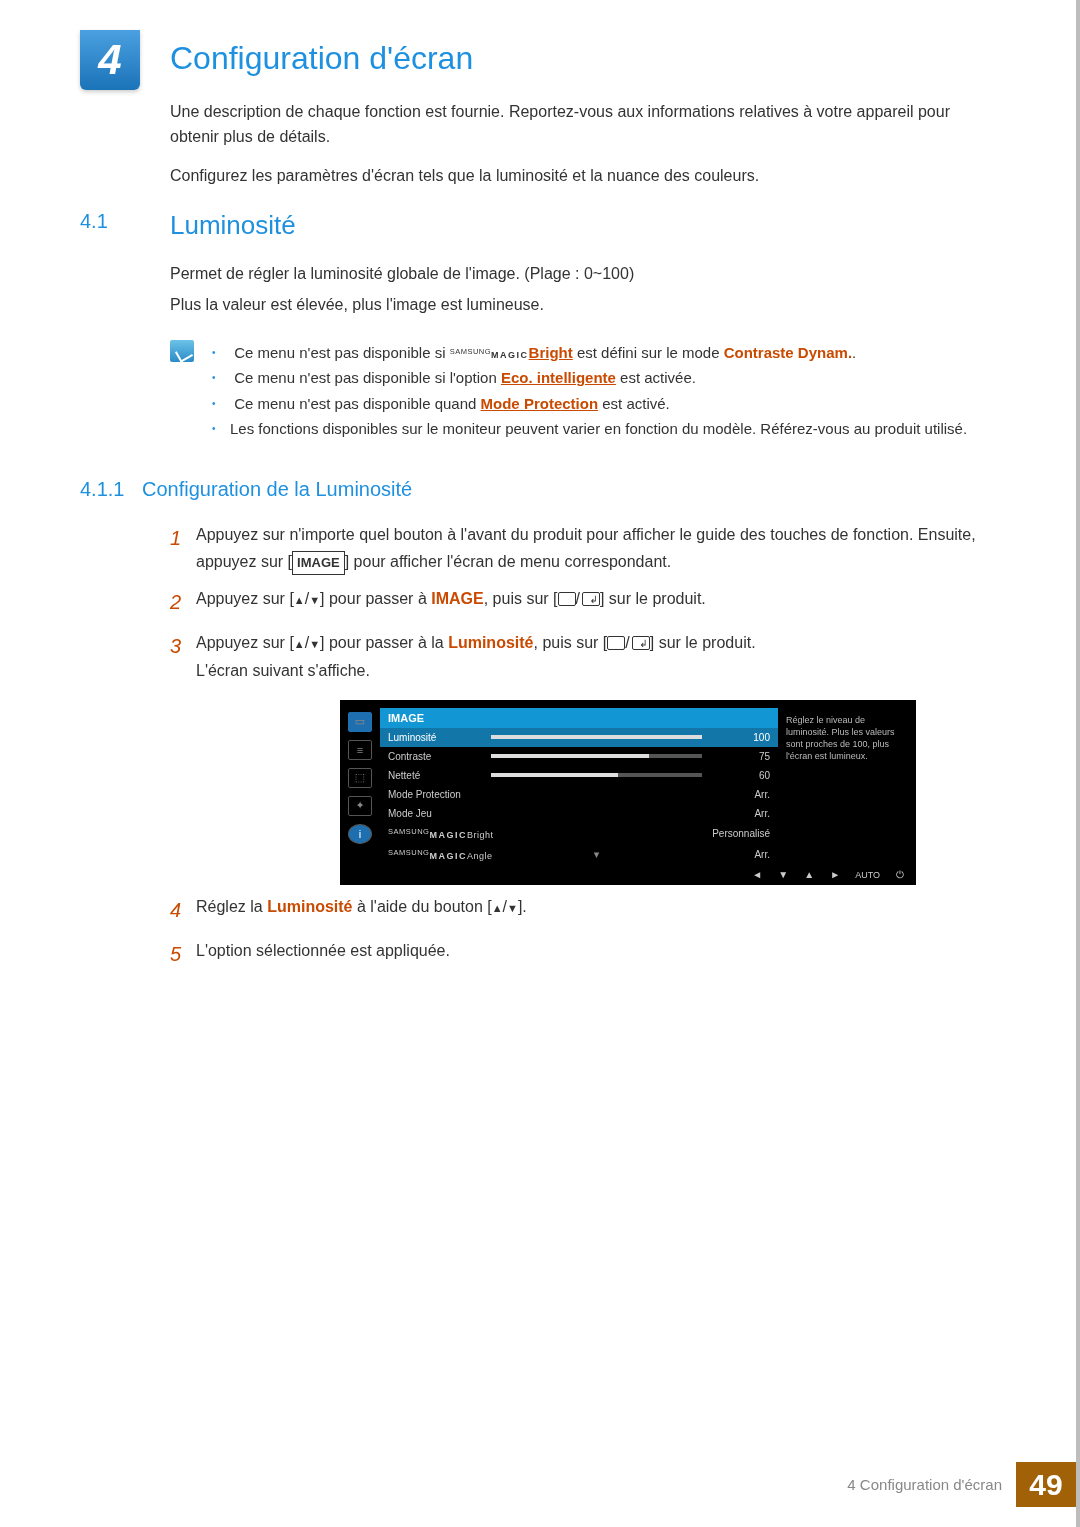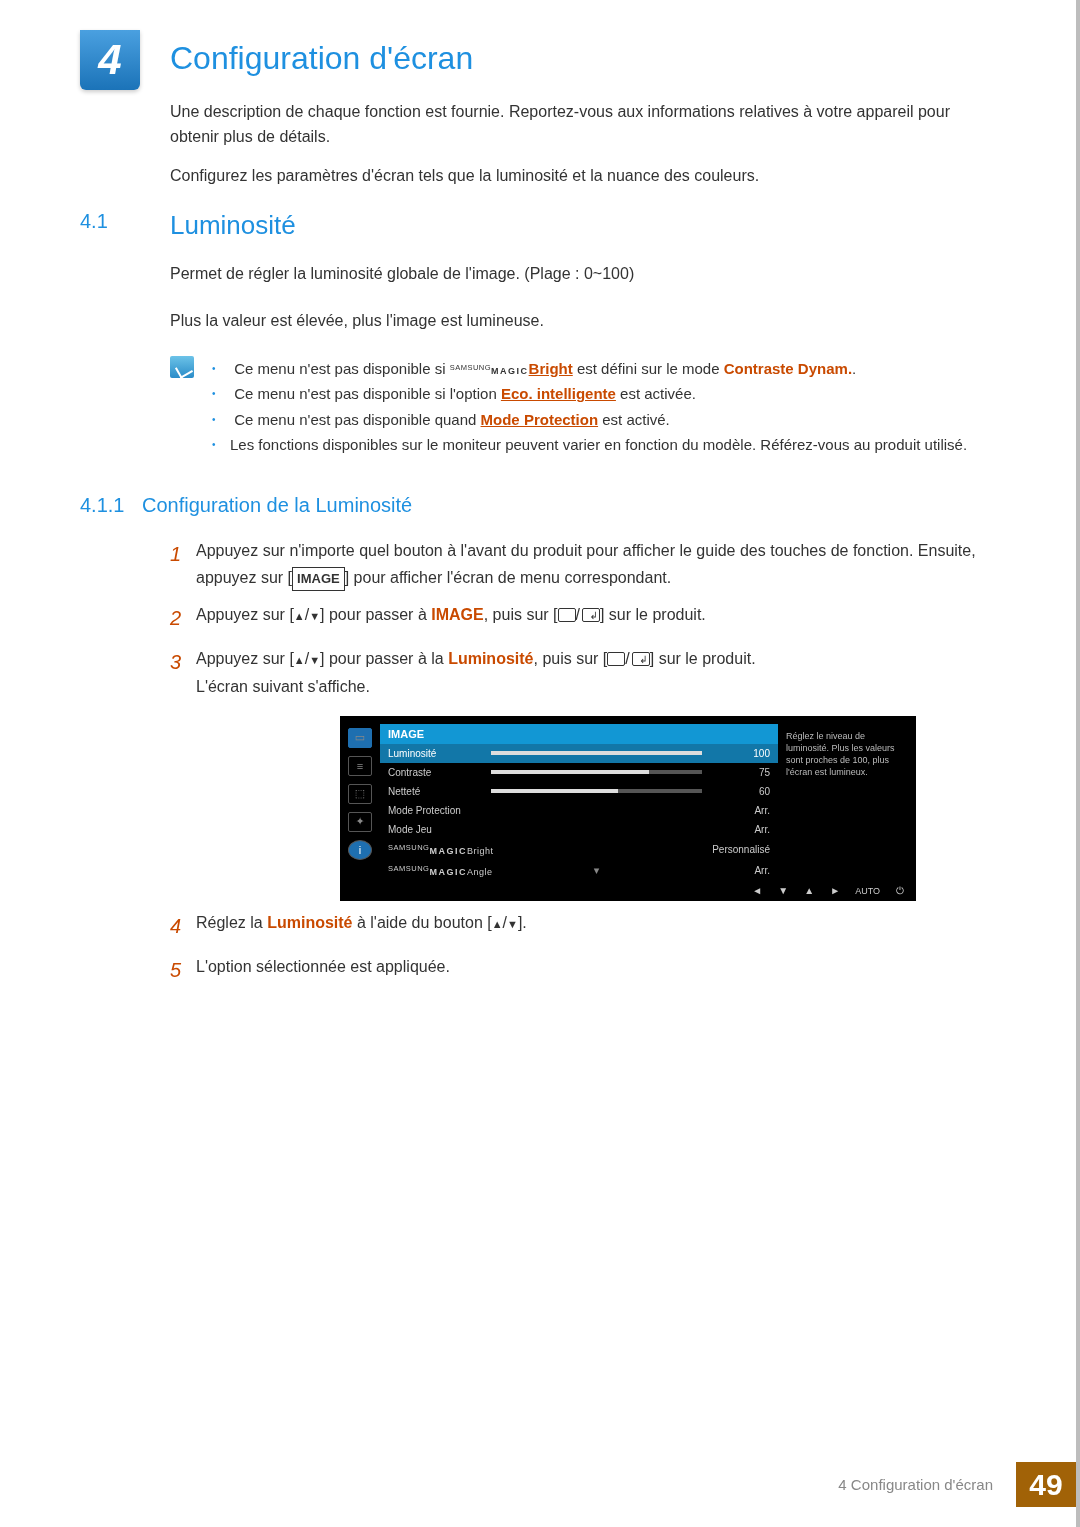--- a/index.html
+++ b/index.html
@@ -194,21 +194,20 @@
   .osd-footer span{ width:12px; text-align:center;}
   .samsung-magic { font-size:9px; letter-spacing:0.5px; }
   .samsung-magic b { letter-spacing:1.5px; }
 
   .page-footer {
     position: absolute;
     bottom: 20px;
     right: 0;
     display: flex;
     align-items: stretch;
-    gap: 9px;
   }
   .footer-breadcrumb {
     color: #888;
     font-size: 15px;
     padding: 14px 14px;
   }
   .footer-pagenum {
     background: #a16207;
     color: #fff;
     font-size: 30px;
@@ -235,21 +234,21 @@
     <div>Une description de chaque fonction est fournie. Reportez-vous aux informations relatives à votre appareil pour obtenir plus de détails.</div>
     <div style="margin-top:14px">Configurez les paramètres d'écran tels que la luminosité et la nuance des couleurs.</div>
   </div>
 
   <div class="section-row">
     <div class="section-num">4.1</div>
     <div class="section-title">Luminosité</div>
   </div>
 
   <div class="body-text">Permet de régler la luminosité globale de l'image. (Plage : 0~100)</div>
-  <div class="body-text" style="margin-top:21px">Plus la valeur est élevée, plus l'image est lumineuse.</div>
+  <div class="body-text" style="margin-top:5px">Plus la valeur est élevée, plus l'image est lumineuse.</div>
 
   <div class="note-block">
     <div class="note-icon"></div>
     <ul class="note-list">
       <li>
         <span>Ce menu n'est pas disponible si </span>
         <span class="samsung-magic"><sup>SAMSUNG</sup><b>MAGIC</b></span><span class="brand-link underline">Bright</span>
         <span> est défini sur le mode </span>
         <span class="brand-link">Contraste Dynam.</span><span>.</span>
       </li>

